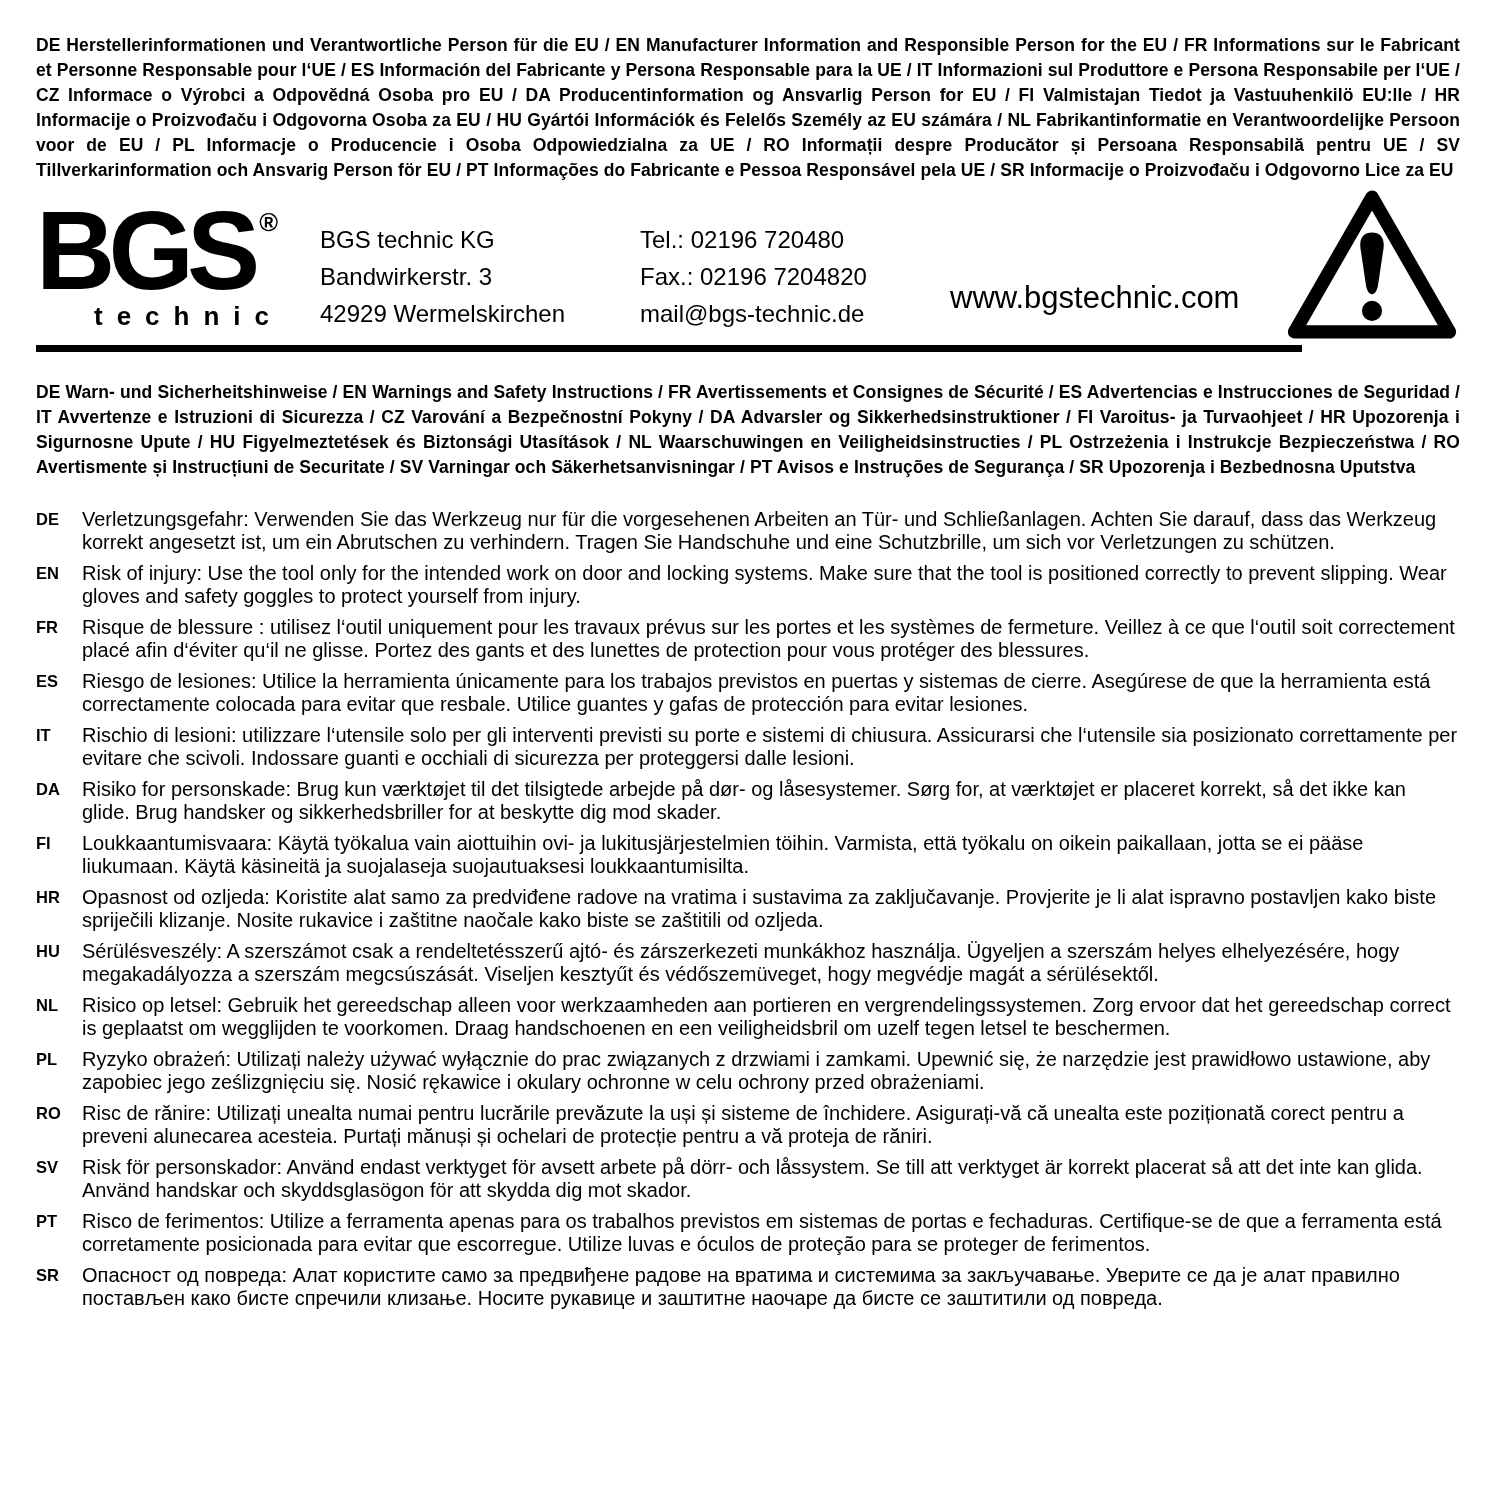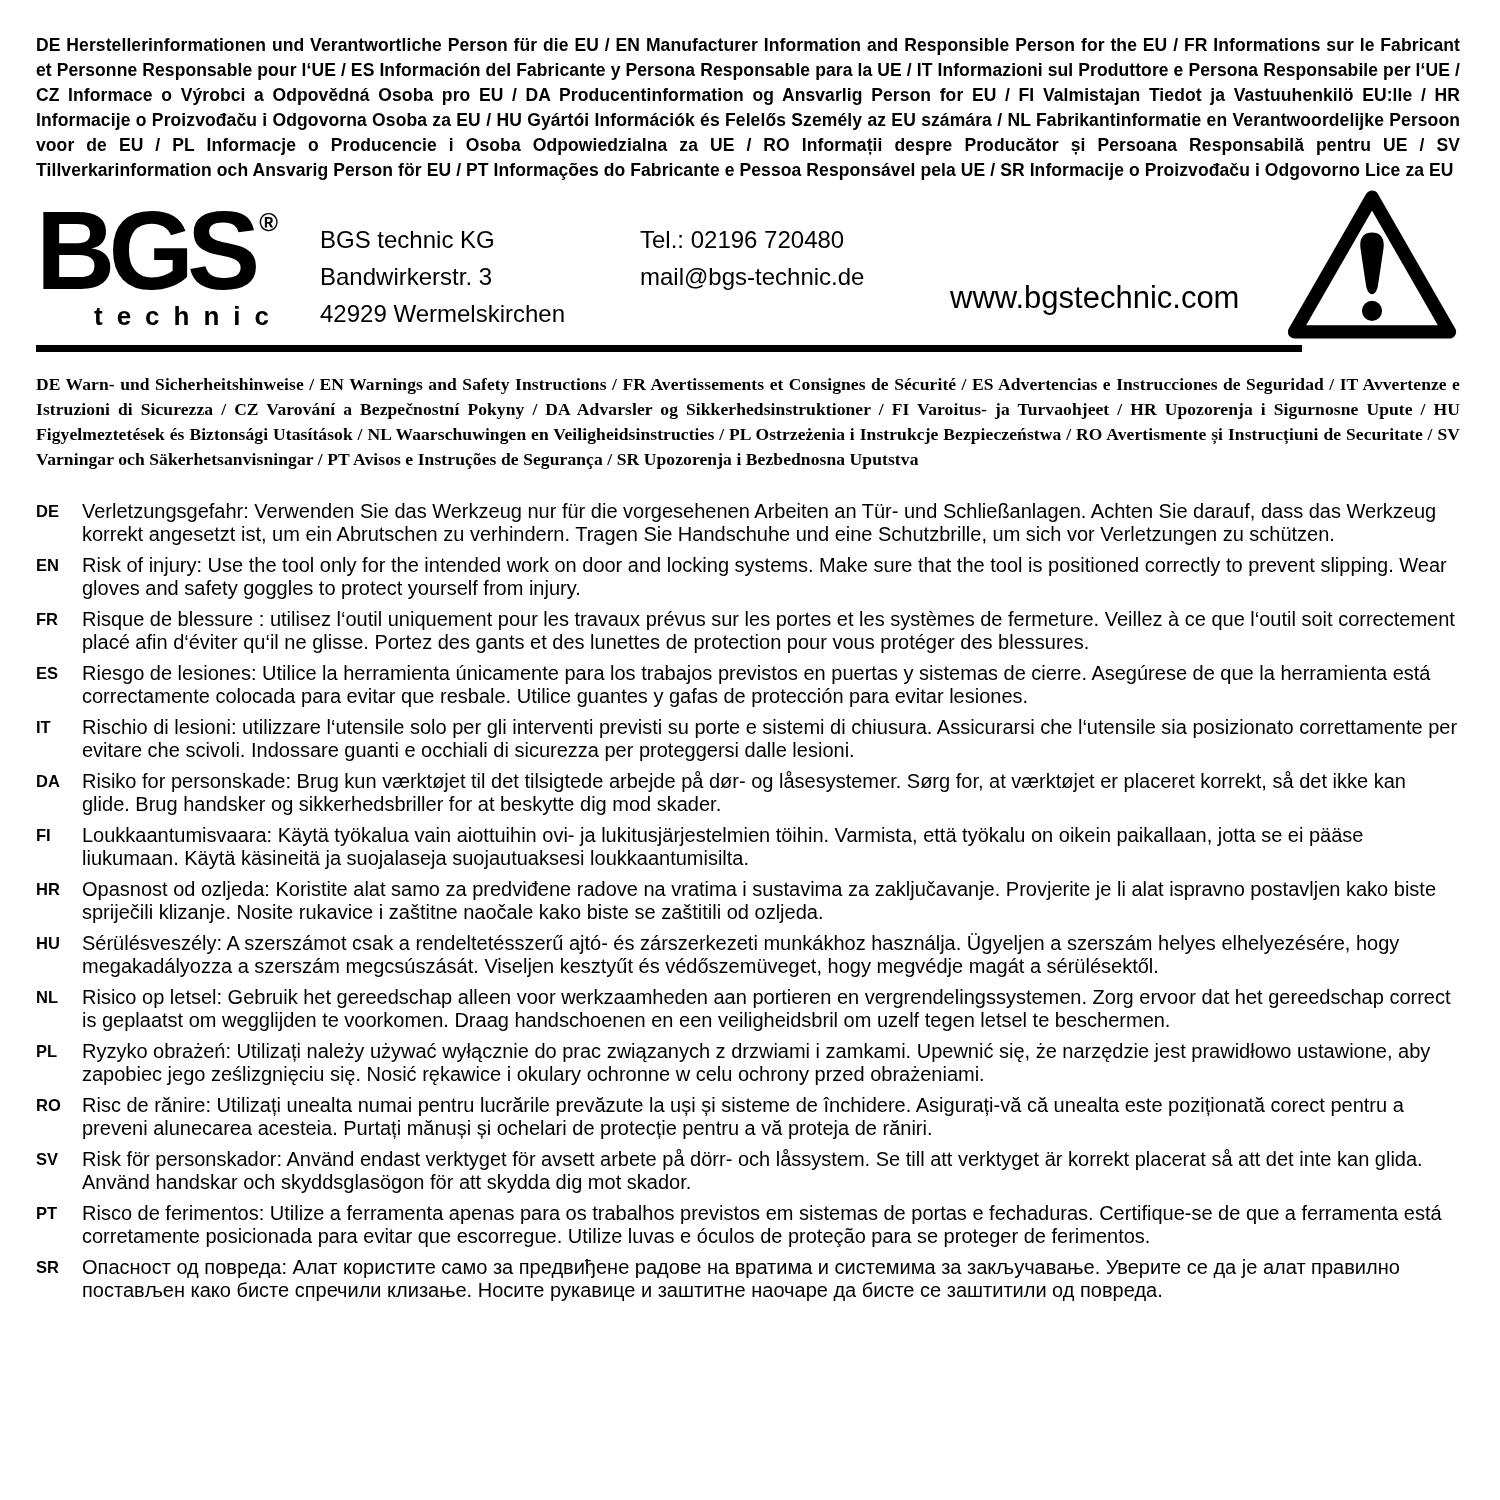--- a/index.html
+++ b/index.html
@@ -53,21 +53,21 @@
   .website {
     font-weight:normal;
     font-size:31px;
     margin-left:40px;
     margin-top:85px;
     white-space:nowrap;
   }
   .tri { margin-left:auto; margin-right:2px; margin-top:-8px; }
   
   .rule { height:7px; background:#000; margin-top:2px; margin-right:158px; }
-  .hdr2 { margin-top:20px;font-family:Liberation Serif, serif; }
+  .hdr2 { margin-top:28px; }
   
   .warnings { margin-top:28px; }
   .witem { display:flex; margin-bottom:9px; }
   .wcode {
     flex:0 0 46px;
     font-weight:bold;
     font-size:16.5px;
     line-height:22.5px;
   }
   .wtext {
@@ -92,20 +92,21 @@
     </div>
 
     <div class="col addr">
       <div>BGS technic KG</div>
       <div>Bandwirkerstr. 3</div>
       <div>42929 Wermelskirchen</div>
     </div>
 
     <div class="col contact">
       <div>Tel.: 02196 720480</div>
+      <div>Fax.: 02196 7204820</div>
       <div>mail@bgs-technic.de</div>
     </div>
 
     <div class="website">www.bgstechnic.com</div>
 
     <svg class="tri" width="172" height="156" viewBox="0 0 180 162" aria-hidden="true">
       <polygon points="90,10 171,151 9,151" fill="#ffffff" stroke="#000000" stroke-width="14" stroke-linejoin="round"></polygon>
       <path d="M90 47 c 9 0 13.5 6 12 17 l -5.5 37 c -1 7.5 -3.5 10.5 -6.5 10.5 s -5.5 -3 -6.5 -10.5 l -5.5 -37 c -1.5 -11 3 -17 12 -17 z" fill="#000000"></path>
       <circle cx="90" cy="129" r="10.5" fill="#000000"></circle>
     </svg>

